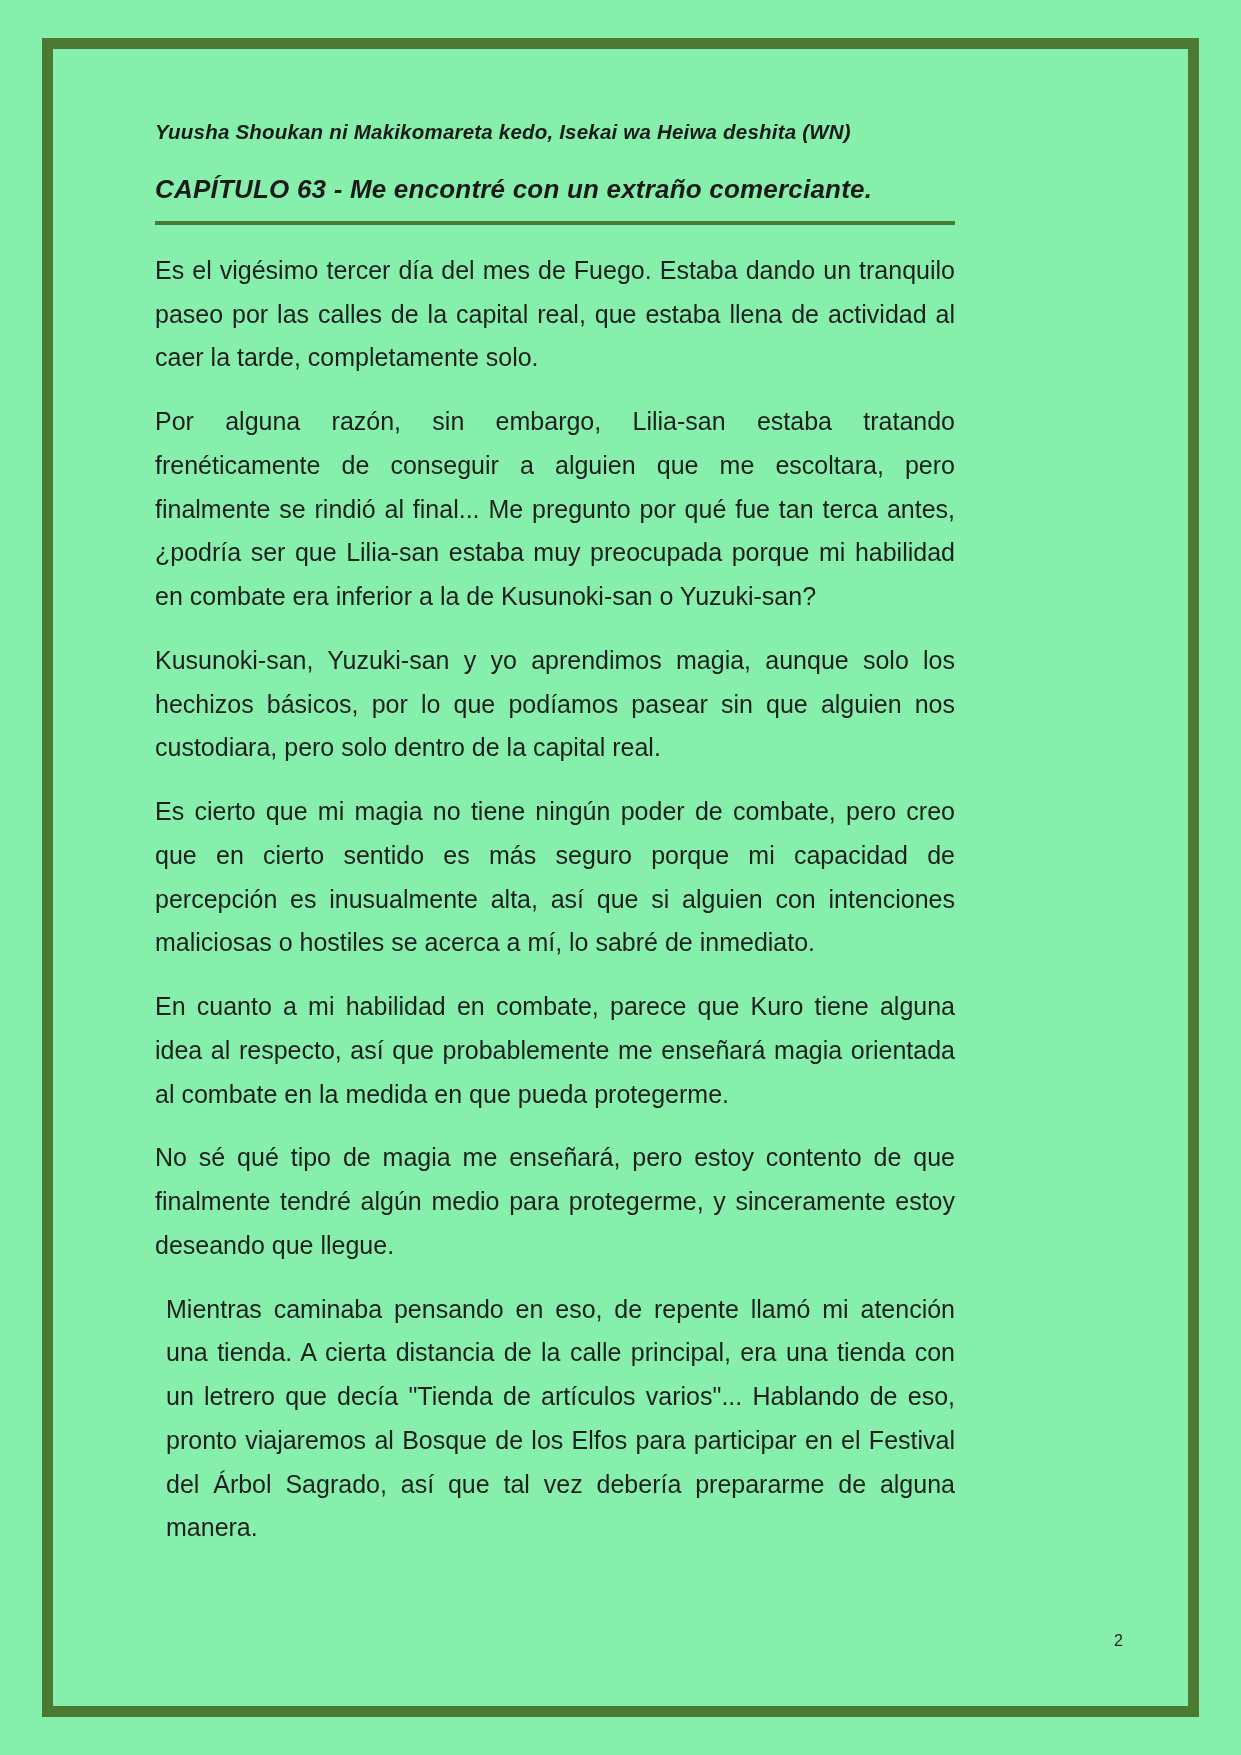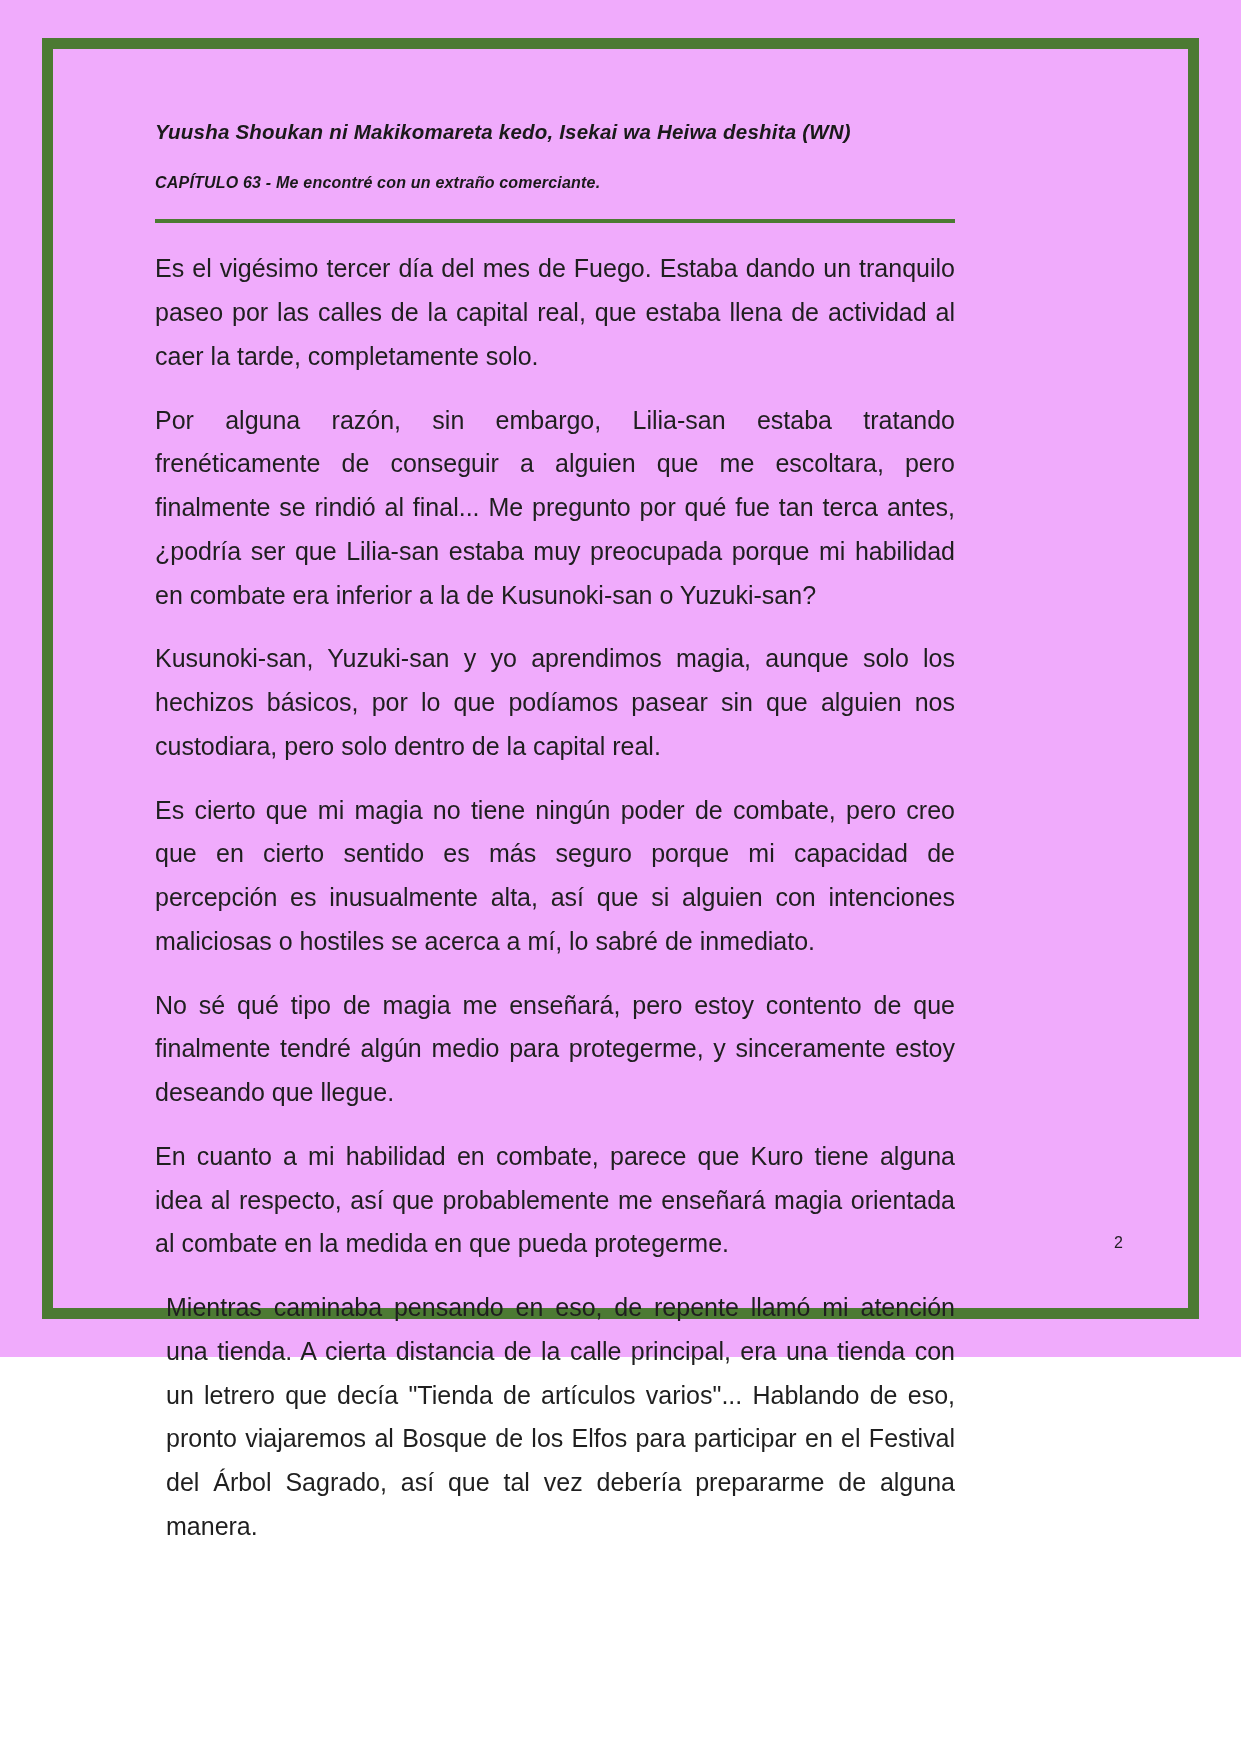--- a/index.html
+++ b/index.html
@@ -9,23 +9,23 @@
   }
   body {
     width: 1241px;
     height: 1755px;
     font-family: "Liberation Sans", sans-serif;
     -webkit-font-smoothing: antialiased;
   }
   .page {
     position: relative;
     width: 1241px;
-    height: 1357px;
+    height: 1755px;
     box-sizing: border-box;
-    background: #f0abfc;
+    background: #86efac;
   }
   
   .page-border {
     position: absolute;
     left: 42px;
     top: 38px;
     right: 42px;
     bottom: 38px;
     border: 11px solid #4c7a33;
     box-sizing: border-box;
@@ -42,25 +42,25 @@
     font-weight: bold;
     font-size: 20.5px;
     color: #1a1a1a;
     letter-spacing: 0.2px;
     line-height: 1.35;
     margin: 0 0 26px 0;
   }
   .chapter-title {
     font-style: italic;
     font-weight: bold;
-    font-size: 16px;
+    font-size: 26px;
     color: #1a1a1a;
     letter-spacing: 0.2px;
     line-height: 1.35;
-    margin: 0 0 26px 0;
+    margin: 0 0 14px 0;
   }
   .title-rule {
     width: 800px;
     height: 0;
     border-top: 3px solid #4c7a33;
     border-bottom: 1px solid #4c7a33;
     margin: 0 0 24px 0;
   }
   .body-text p {
     margin: 0 0 20px 0;
@@ -96,22 +96,22 @@
 
     <h2 class="chapter-title">CAPÍTULO 63 - Me encontré con un extraño comerciante.</h2>
 
     <div class="title-rule"></div>
 
     <div class="body-text">
       <p>Es el vigésimo tercer día del mes de Fuego. Estaba dando un tranquilo paseo por las calles de la capital real, que estaba llena de actividad al caer la tarde, completamente solo.</p>
       <p>Por alguna razón, sin embargo, Lilia-san estaba tratando frenéticamente de conseguir a alguien que me escoltara, pero finalmente se rindió al final... Me pregunto por qué fue tan terca antes, ¿podría ser que Lilia-san estaba muy preocupada porque mi habilidad en combate era inferior a la de Kusunoki-san o Yuzuki-san?</p>
       <p>Kusunoki-san, Yuzuki-san y yo aprendimos magia, aunque solo los hechizos básicos, por lo que podíamos pasear sin que alguien nos custodiara, pero solo dentro de la capital real.</p>
       <p>Es cierto que mi magia no tiene ningún poder de combate, pero creo que en cierto sentido es más seguro porque mi capacidad de percepción es inusualmente alta, así que si alguien con intenciones maliciosas o hostiles se acerca a mí, lo sabré de inmediato.</p>
+      <p>En cuanto a mi habilidad en combate, parece que Kuro tiene alguna idea al respecto, así que probablemente me enseñará magia orientada al combate en la medida en que pueda protegerme.</p>
       <p>No sé qué tipo de magia me enseñará, pero estoy contento de que finalmente tendré algún medio para protegerme, y sinceramente estoy deseando que llegue.</p>
-      <p>En cuanto a mi habilidad en combate, parece que Kuro tiene alguna idea al respecto, así que probablemente me enseñará magia orientada al combate en la medida en que pueda protegerme.</p>
       <p>Mientras caminaba pensando en eso, de repente llamó mi atención una tienda. A cierta distancia de la calle principal, era una tienda con un letrero que decía "Tienda de artículos varios"... Hablando de eso, pronto viajaremos al Bosque de los Elfos para participar en el Festival del Árbol Sagrado, así que tal vez debería prepararme de alguna manera.</p>
     </div>
 
   </div>
 
   <div class="page-number">2</div>
 
 </div>
 
 </body></html>

